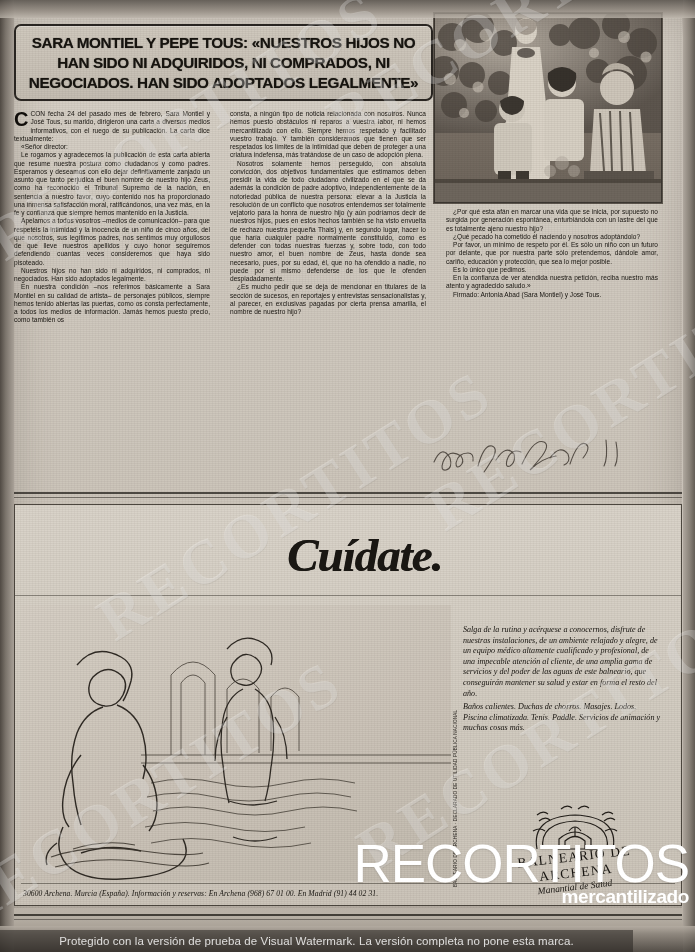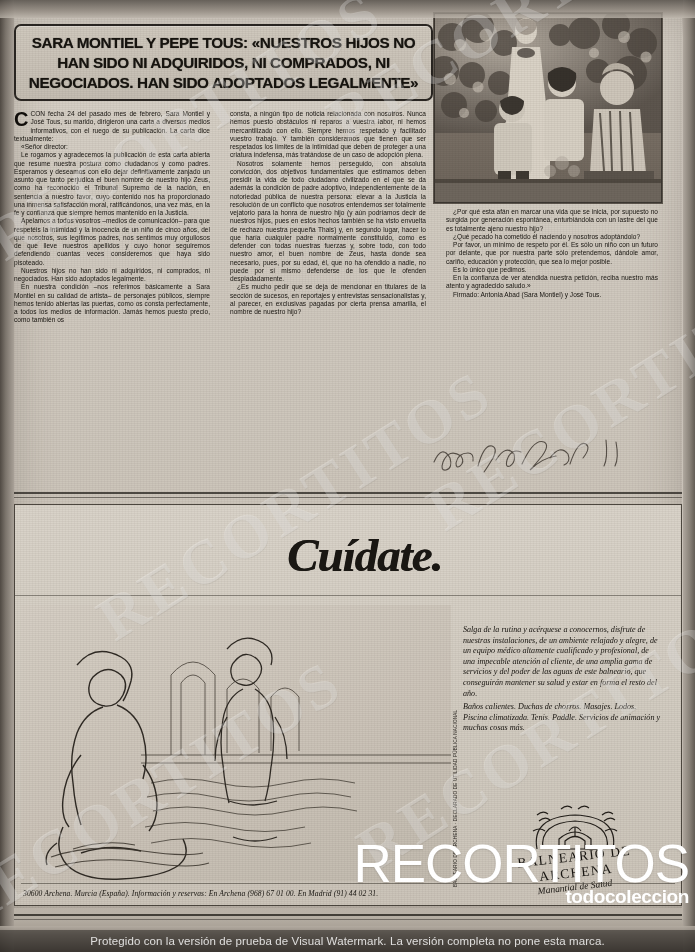--- a/index.html
+++ b/index.html
@@ -170,21 +170,21 @@
     font-family:"Liberation Sans",sans-serif;
     font-size:53px;line-height:50px;color:#ffffff;letter-spacing:-1px;
     font-weight:400;
     text-shadow:0 1px 2px rgba(0,0,0,.12);
   }
   .wm-recortitos .small{
     font-family:"Liberation Sans",sans-serif;font-weight:bold;
     font-size:19px;color:#ffffff;letter-spacing:-.4px;margin-top:-3px;
   }
   .wm-bar{
-    position:absolute;left:0;bottom:0;width:695px;height:22px;
+    position:absolute;left:0;bottom:0;width:633px;height:22px;
     background:rgba(40,36,32,.55);
     display:flex;align-items:center;justify-content:center;
     pointer-events:none;
   }
   .wm-bar span{
     font-family:"Liberation Sans",sans-serif;font-size:11.5px;
     color:rgba(255,255,255,.82);letter-spacing:.1px;
   }
 </style>
 </head>
@@ -440,20 +440,20 @@
     <span style="left:-40px;top:90px;">RECORTITOS</span>
     <span style="left:300px;top:-30px;">RECORTITOS</span>
     <span style="left:70px;top:470px;">RECORTITOS</span>
     <span style="left:400px;top:360px;">RECORTITOS</span>
     <span style="left:-80px;top:760px;">RECORTITOS</span>
     <span style="left:330px;top:700px;">RECORTITOS</span>
   </div>
 
   <div class="wm-recortitos">
     <div class="big">RECORTITOS</div>
-    <div class="small">todocoleccion</div>
+    <div class="small">mercantilizado</div>
   </div>
 
   <div class="wm-bar">
     <span>Protegido con la versión de prueba de Visual Watermark. La versión completa no pone esta marca.</span>
   </div>
 
 </div>
 
 </body></html>

